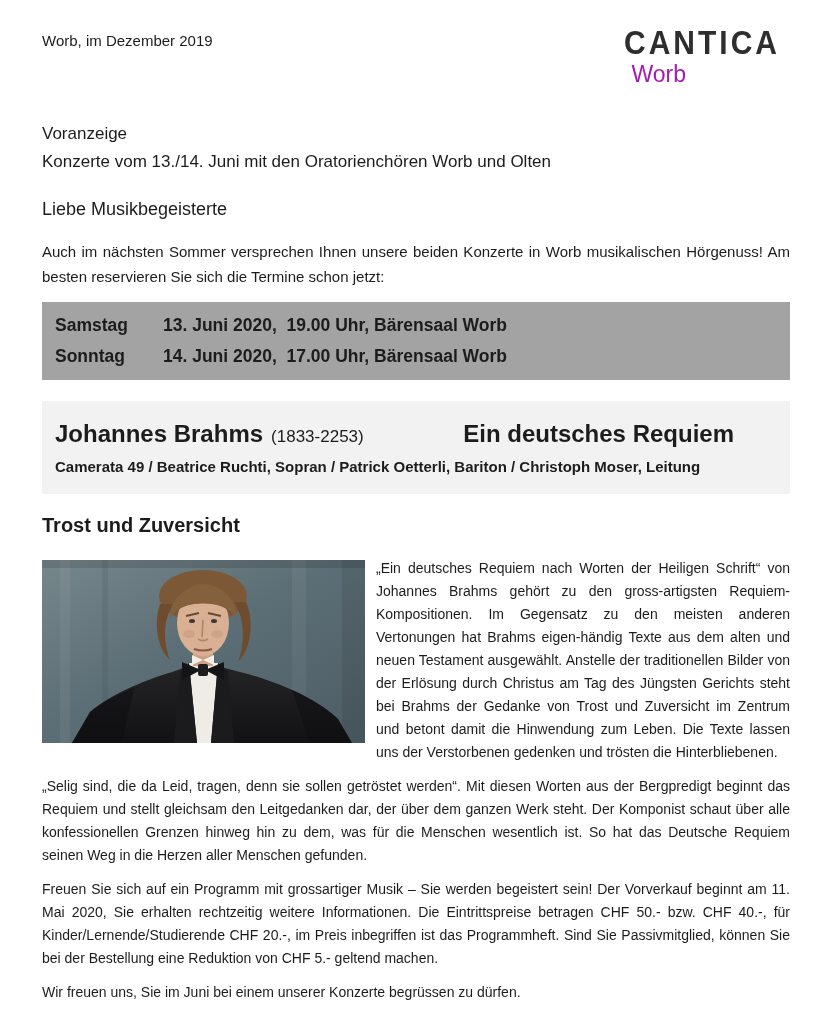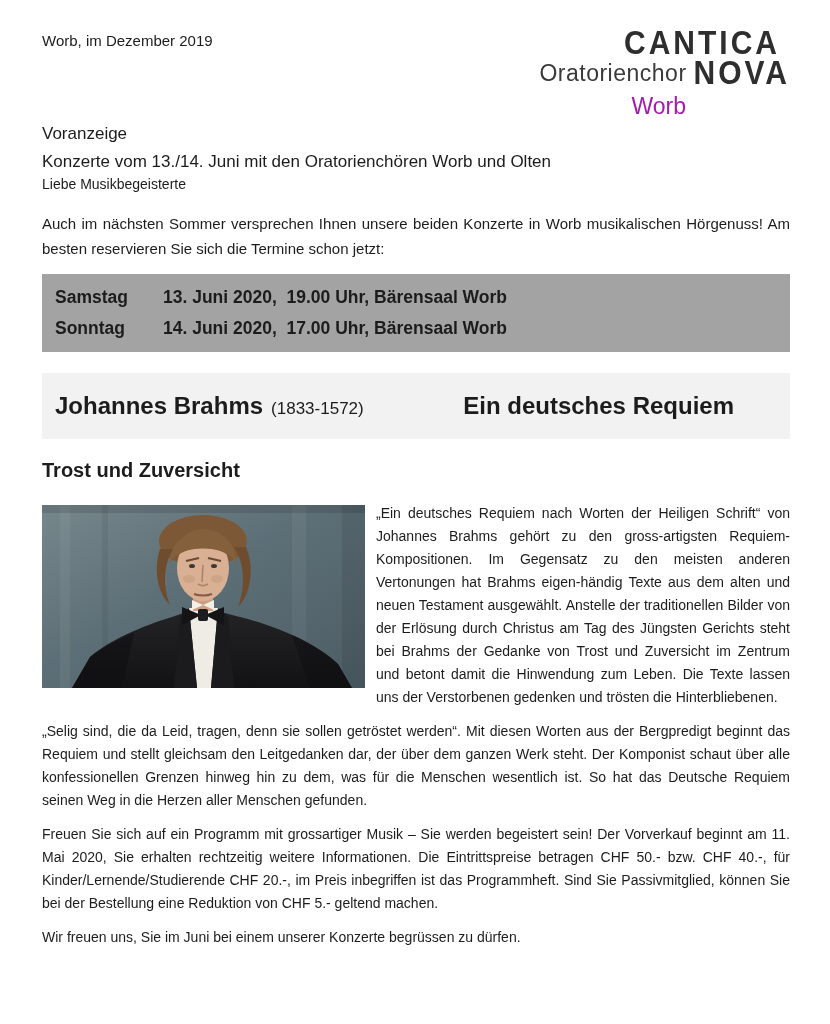--- a/index.html
+++ b/index.html
@@ -18,21 +18,21 @@
               transform:scaleY(1.12);transform-origin:top right;padding-right:10px;}
   .logo-line2{display:flex;justify-content:flex-end;align-items:center;margin-top:2px;}
   .logo-oratorienchor{font-size:23px;font-weight:400;color:#3a3a3a;letter-spacing:.5px;}
   .logo-nova{font-size:30px;font-weight:800;letter-spacing:3px;margin-left:7px;
              transform:scaleY(1.12);transform-origin:center right;}
   .logo-line3{font-size:23px;font-weight:400;color:#a21caf;text-align:right;
               padding-right:104px;margin-top:7px;}
 
   
   .headings{margin-top:14px;font-size:17px;font-weight:normal;line-height:28px;}
-  .salutation{font-size:14px;}
+  .salutation{margin-top:23px;font-size:18px;}
   .intro{margin-top:19px;font-size:15px;line-height:25px;text-align:justify;}
 
   
   .dates-box{margin-top:13px;background:#a3a3a3;padding:8px 10px 8px 13px;}
   .date-row{display:flex;font-weight:bold;font-size:17.5px;line-height:31px;}
   .date-day{width:108px;flex:none;}
   .date-details{white-space:pre-wrap;}
 
   
   .program-box{margin-top:21px;background:#f2f2f2;padding:19px 14px 19px 13px;}
@@ -52,24 +52,20 @@
 </style>
 </head>
 <body>
 
 <div class="page">
 
   <div class="top-row">
     <div class="date-line">Worb, im Dezember 2019</div>
     <div class="logo">
       <div class="logo-line1">CANTICA</div>
-      <div class="logo-line2">
-        <span class="logo-oratorienchor">Oratorienchor</span>
-        <span class="logo-nova">NOVA</span>
-      </div>
       <div class="logo-line3">Worb</div>
     </div>
   </div>
 
   <div class="headings">
     <div>Voranzeige</div>
     <div>Konzerte vom 13./14. Juni mit den Oratorienchören Worb und Olten</div>
   </div>
 
   <div class="salutation">Liebe Musikbegeisterte</div>
@@ -83,23 +79,24 @@
     </div>
     <div class="date-row">
       <span class="date-day">Sonntag</span>
       <span class="date-details">14. Juni 2020,  17.00 Uhr, Bärensaal Worb</span>
     </div>
   </div>
 
   <div class="program-box">
     <div class="program-line1">
       <span class="composer">Johannes Brahms</span>
-      <span class="composer-dates">(1833-1572)</span>
+      <span class="composer-dates">(1833-2253)</span>
       <span class="work-title">Ein deutsches Requiem</span>
     </div>
+    <div class="performers">Camerata 49 / Beatrice Ruchti, Sopran / Patrick Oetterli, Bariton / Christoph Moser, Leitung</div>
   </div>
 
   <div class="article-heading">Trost und Zuversicht</div>
 
   <div class="article">
 
     <div class="portrait">
       <svg width="323" height="183" viewBox="0 0 323 183" xmlns="http://www.w3.org/2000/svg">
         <defs>
           <linearGradient id="bg" x1="0" y1="0" x2="1" y2="1">

